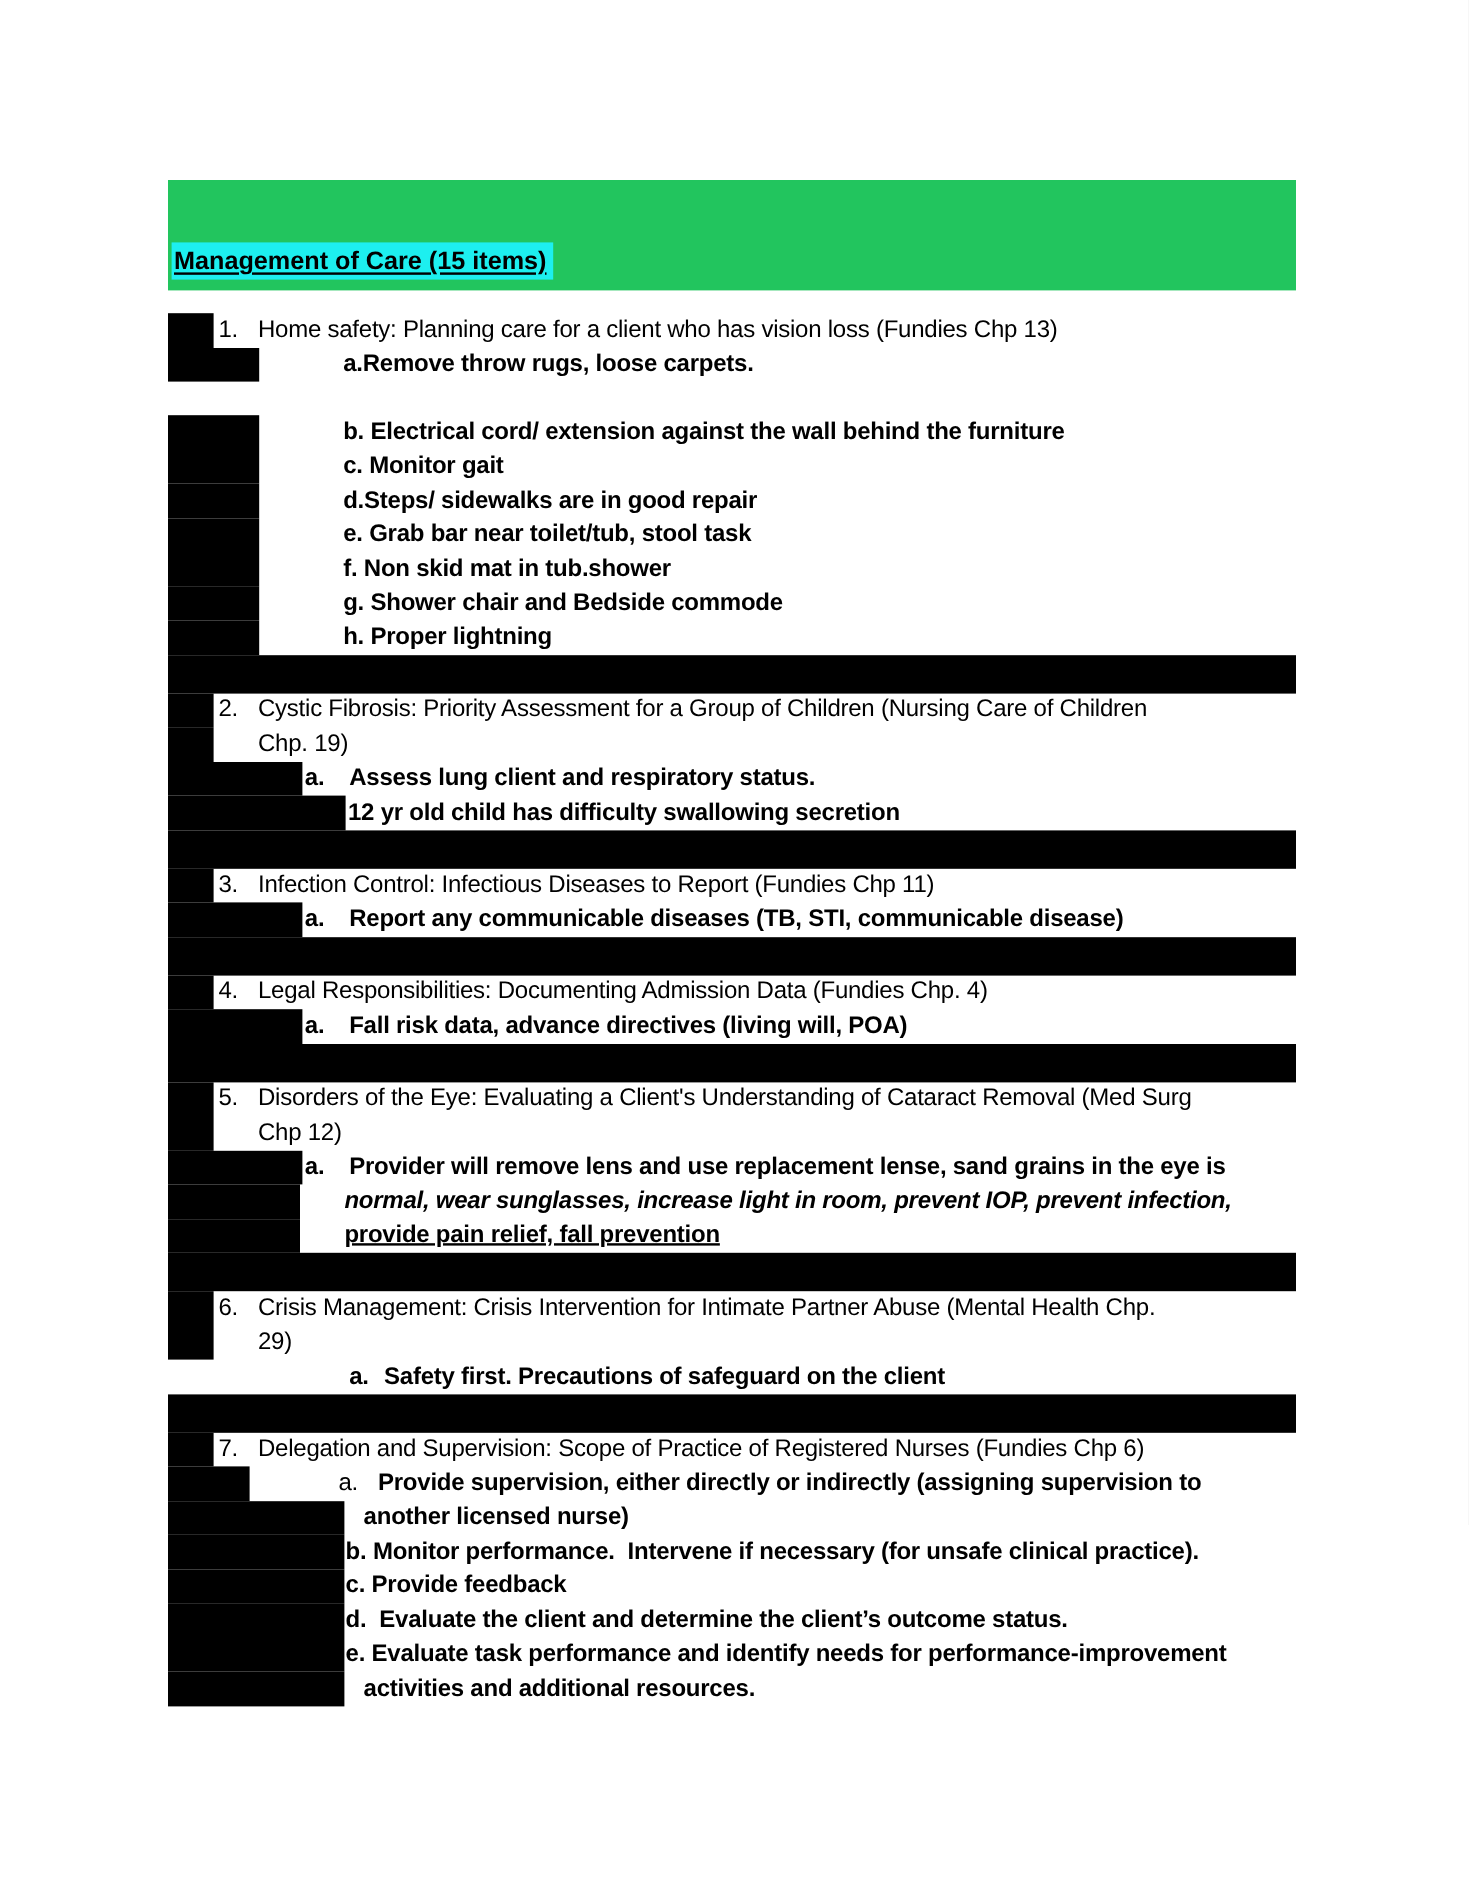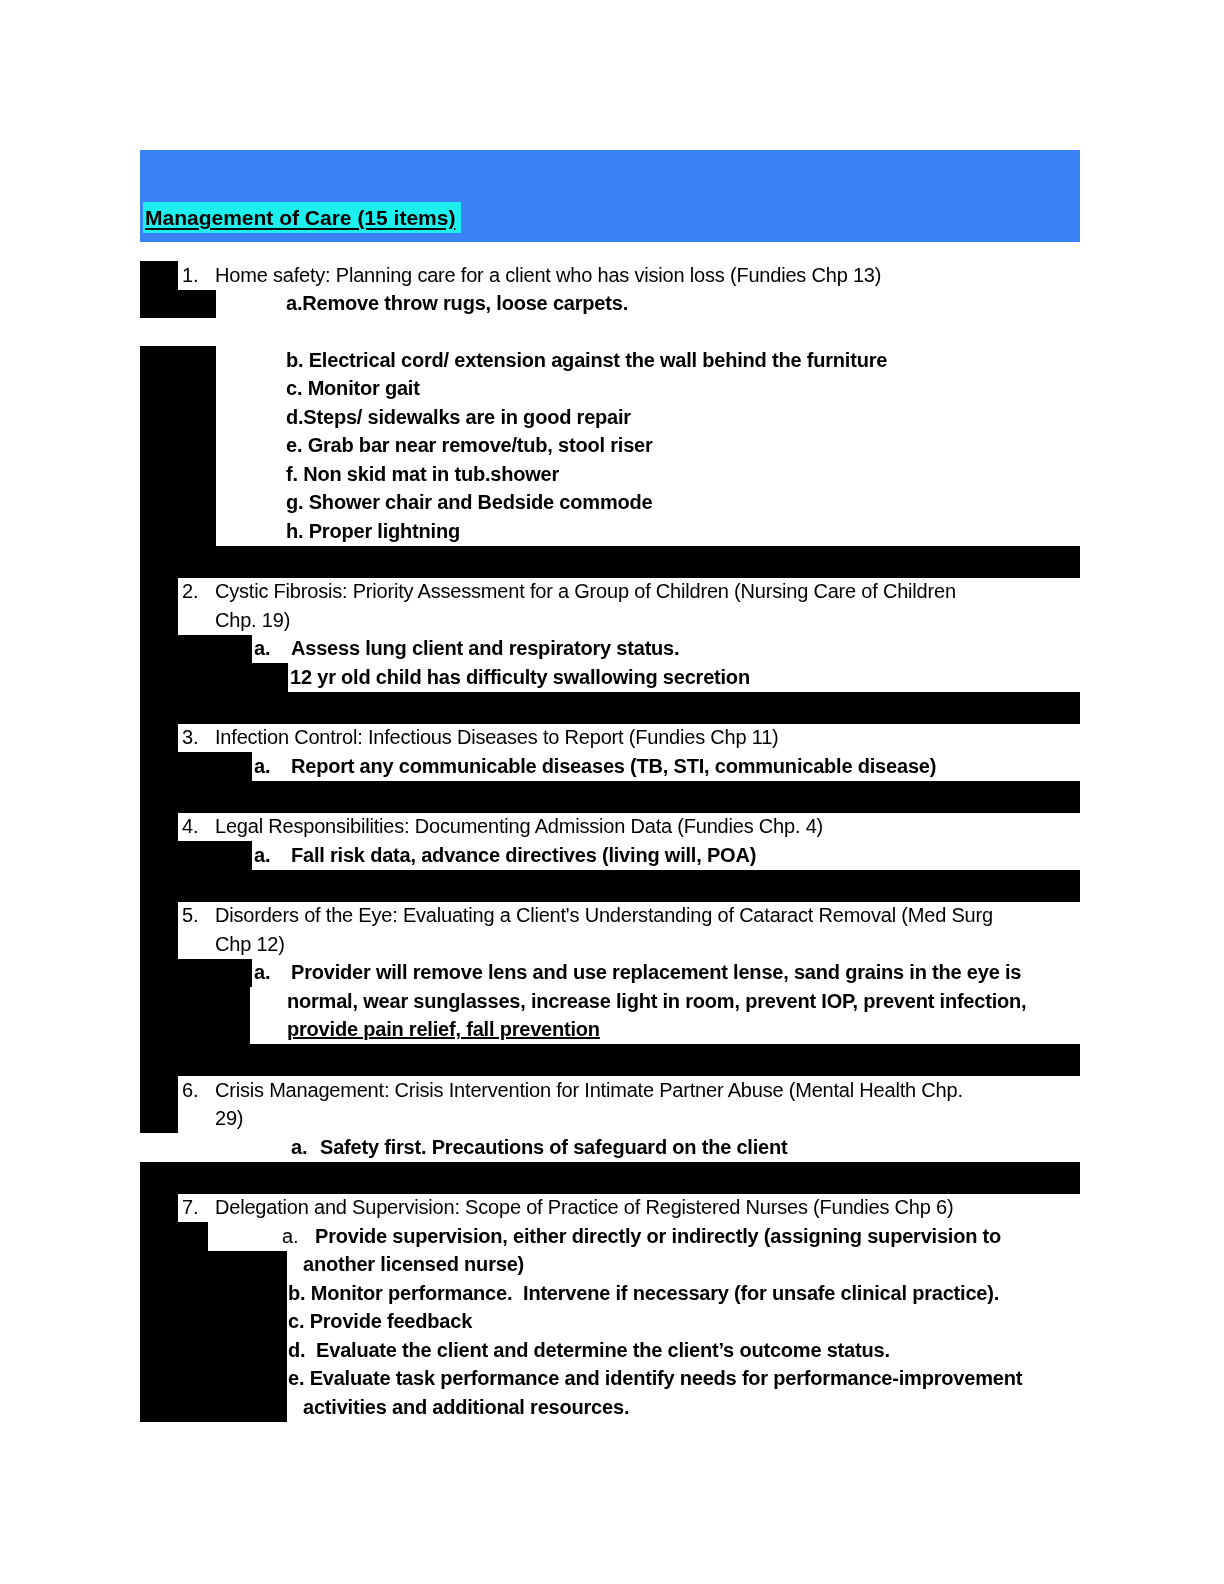--- a/index.html
+++ b/index.html
@@ -13,21 +13,21 @@
     overflow:hidden;
   }
   .doc{
     position:absolute;
     left:140px;top:150px;
     width:940px;
   }
   .topblock{
     position:relative;
     height:92px;
-    background:#3b82f6;
+    background:#22c55e;
   }
   .title{
     position:absolute;
     left:3px;top:52px;
     height:31px;
     background:#1DEFEF;
     color:#000000;
     font-weight:700;
     font-size:21px;
     line-height:31px;
@@ -97,21 +97,21 @@
         </div>
         <div class="row sub" style="height: 28.5px;">
           <div class="blk" style="width: 76px;"></div>
           <div class="content" style="padding-left: 70px;">
             <span class="t b">d.Steps/ sidewalks are in good repair</span>
           </div>
         </div>
         <div class="row sub" style="height: 28.5px;">
           <div class="blk" style="width: 76px;"></div>
           <div class="content" style="padding-left: 70px;">
-            <span class="t b">e. Grab bar near remove/tub, stool riser</span>
+            <span class="t b">e. Grab bar near toilet/tub, stool task</span>
           </div>
         </div>
         <div class="row sub" style="height: 28.5px;">
           <div class="blk" style="width: 76px;"></div>
           <div class="content" style="padding-left: 70px;">
             <span class="t b">f. Non skid mat in tub.shower</span>
           </div>
         </div>
         <div class="row sub" style="height: 28.5px;">
           <div class="blk" style="width: 76px;"></div>
@@ -196,21 +196,21 @@
             <span class="t">Chp 12)</span>
           </div>
         </div>
         <div class="row sub" style="height: 28.5px;">
           <div class="blk" style="width: 112px;"></div>
           <div class="content" style="padding-left: 2px;">
             <span class="mk b" style="width: 37px;">a.</span>
             <span class="t b">Provider will remove lens and use replacement lense, sand grains in the eye is</span>
           </div>
         </div>
-        <div class="row sub" style="height: 28.5px;">
+        <div class="row sub" style="height: 28.5px; font-style: italic;">
           <div class="blk" style="width: 110px;"></div>
           <div class="content" style="padding-left: 37px;">
             <span class="t b">normal, wear sunglasses, increase light in room, prevent IOP, prevent infection,</span>
           </div>
         </div>
         <div class="row sub" style="height: 28.5px; text-decoration: underline;">
           <div class="blk" style="width: 110px;"></div>
           <div class="content" style="padding-left: 37px;">
             <span class="t b">provide pain relief, fall prevention</span>
           </div>

